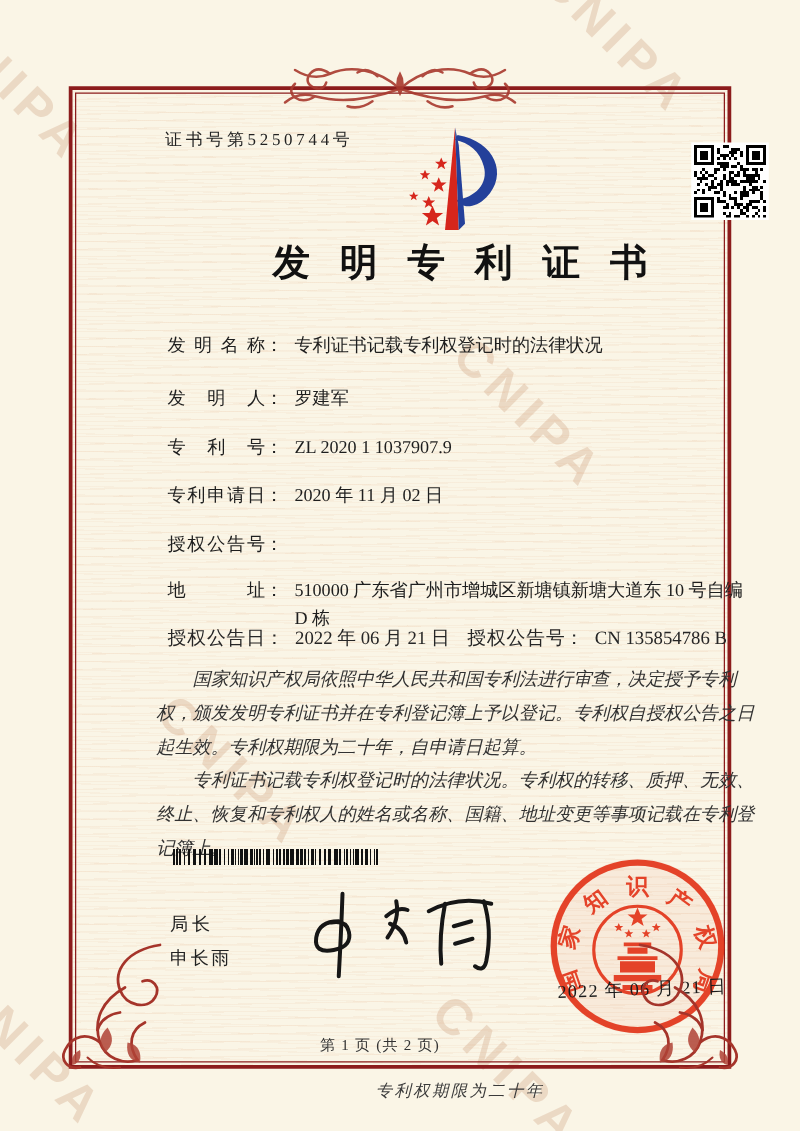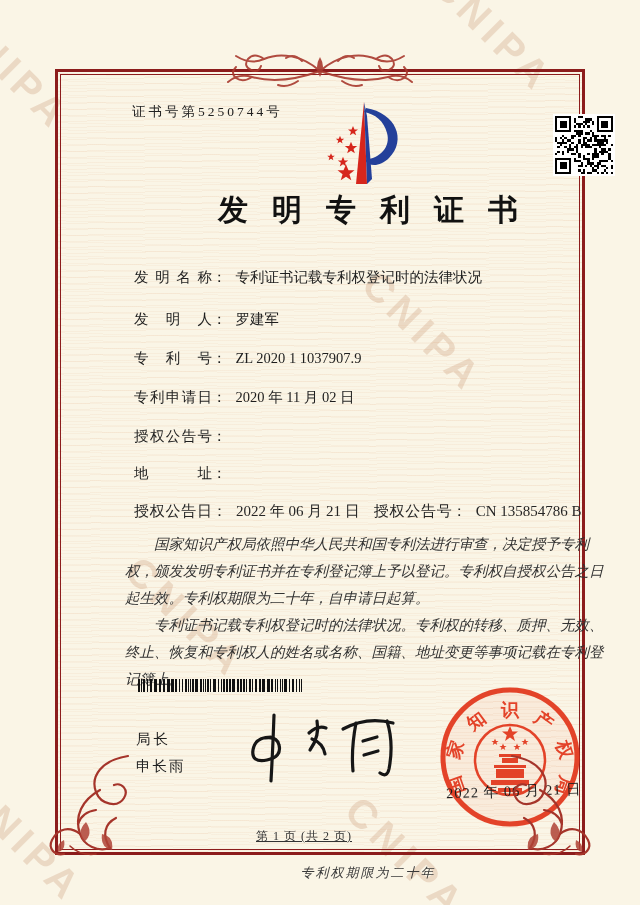--- a/index.html
+++ b/index.html
@@ -66,21 +66,21 @@
   .signer-title{position:absolute;left:88px;top:730px;font-size:14.5px;letter-spacing:3px;color:#222;}
   .signer-name{position:absolute;left:88px;top:757px;font-size:14.5px;letter-spacing:2px;color:#222;}
   .signature{position:absolute;left:195px;top:703px;z-index:3;}
   .seal{position:absolute;left:387px;top:682px;z-index:5;}
   .seal-date{
     position:absolute;left:398px;top:782px;z-index:6;
     font-size:14.5px;letter-spacing:1px;color:#1b1b1b;
     transform:rotate(-2deg);white-space:nowrap;
   }
   .page-info{position:absolute;left:0;top:828px;width:512px;text-align:center;
-    font-size:12px;letter-spacing:1px;color:#333;z-index:3;text-decoration:underline;}
+    font-size:12px;letter-spacing:1px;color:#333;z-index:3;}
   .footer-note{position:absolute;left:0;top:864px;width:640px;text-align:center;
     font-style:italic;font-size:13px;letter-spacing:2px;color:#3a3a3a;}
 </style>
 </head>
 <body>
 
 <div class="page">
 
   <span class="wm" style="left:-28px;top:0px">CNIPA</span>
   <span class="wm" style="left:455px;top:-38px">CNIPA</span>
@@ -383,20 +383,21 @@
         <span class="fcolon">：</span>
       <span class="fvalue">2020 年 11 月 02 日</span>
     </div>
     <div class="frow" style="top:425px">
       <span class="flabel">授权公告号</span>
         <span class="fcolon">：</span>
     </div>
     <div class="frow" style="top:462px">
       <span class="flabel">地址</span>
         <span class="fcolon">：</span>
+      <span class="fvalue">510000 广东省广州市增城区新塘镇新塘大道东 10 号自编 D 栋</span>
     </div>
 
     <div class="grant">
       <span class="pair">
         <span class="flabel">授权公告日</span>
           <span class="fcolon">：</span>
         <span class="gv">2022 年 06 月 21 日</span>
       </span>
       <span class="pair">
         <span class="flabel">授权公告号</span>

